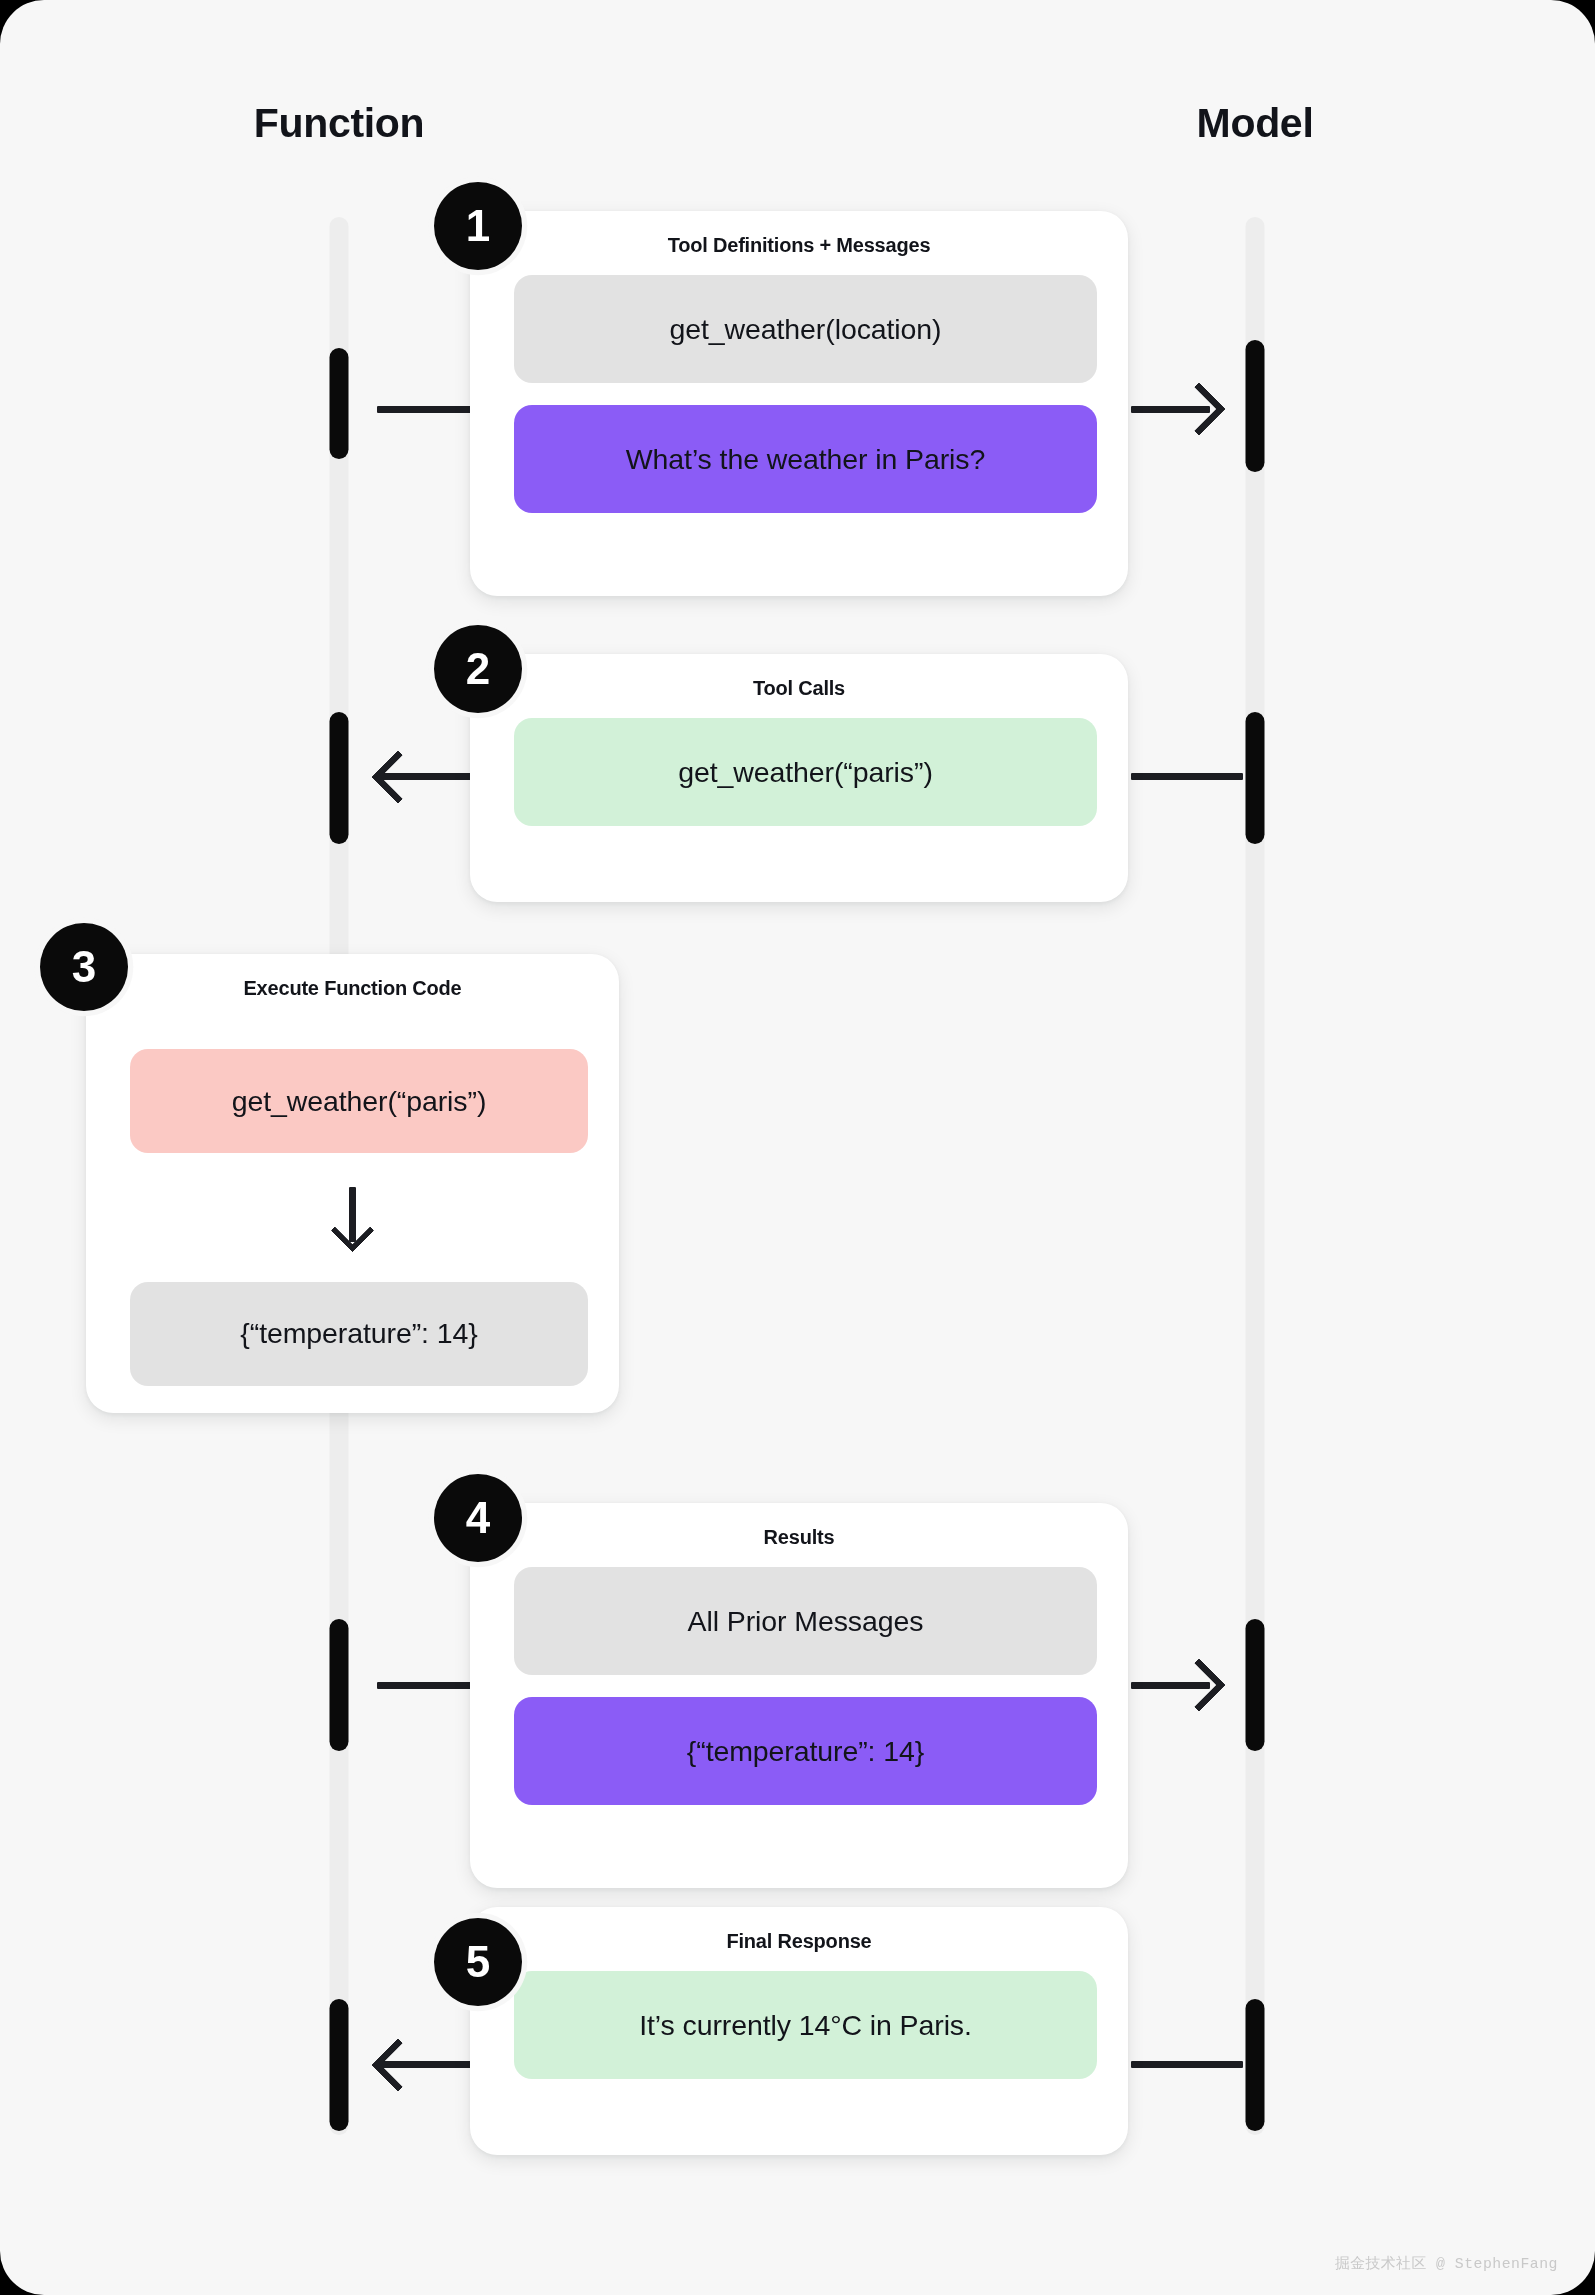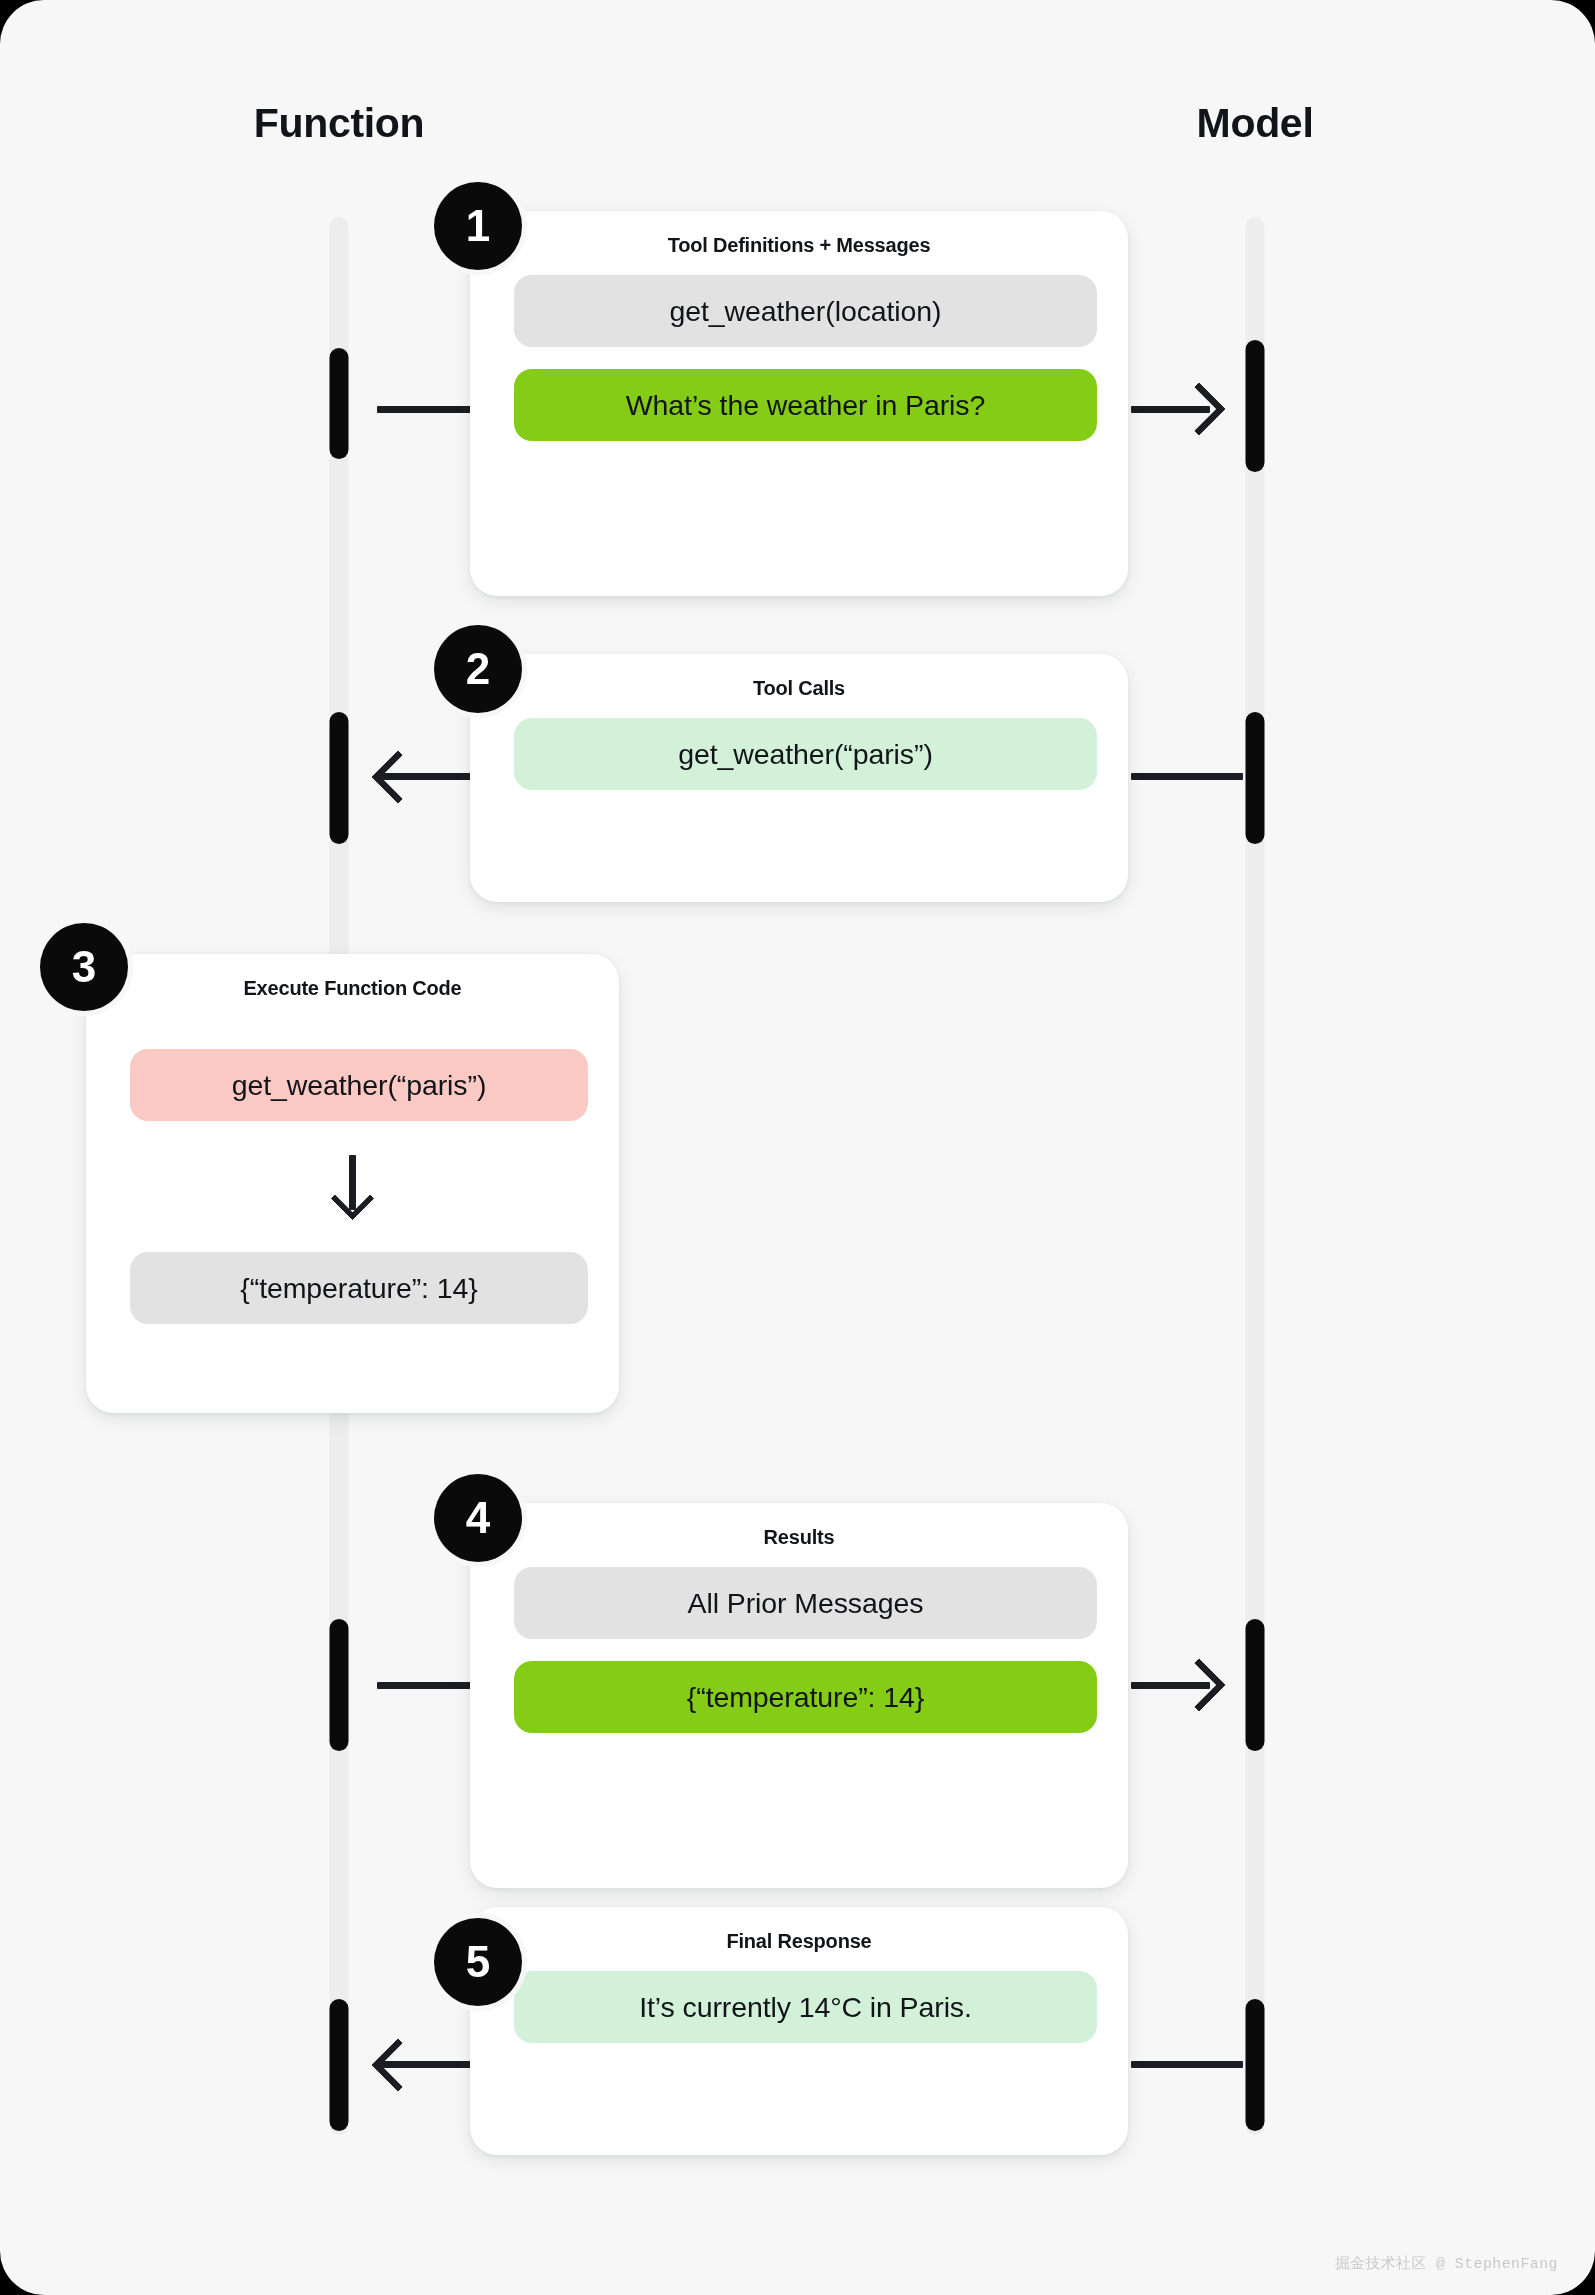--- a/index.html
+++ b/index.html
@@ -116,24 +116,24 @@
     font-size: 28.5px;
     font-weight: 500;
     color: #12141A;
     letter-spacing: -0.1px;
     display: flex;
     align-items: center;
     justify-content: center;
     box-sizing: border-box;
   }
   .pill.gray  { background: #E2E2E2; }
-  .pill.blue  { background: #84cc16; }
+  .pill.blue  { background: #8b5cf6; }
   .pill.green { background: #D2F1D8; }
   .pill.pink  { background: #FBC9C4; }
-  .pill.tall  { height: 72px; margin-left: 13px; }
+  .pill.tall  { height: 108px; margin-left: 13px; }
   .gap-lg { height: 22px; }
 
   
   .down-arrow-wrap {
     height: 69px;
     display: flex;
     align-items: center;
     justify-content: center;
     position: relative;
   }

